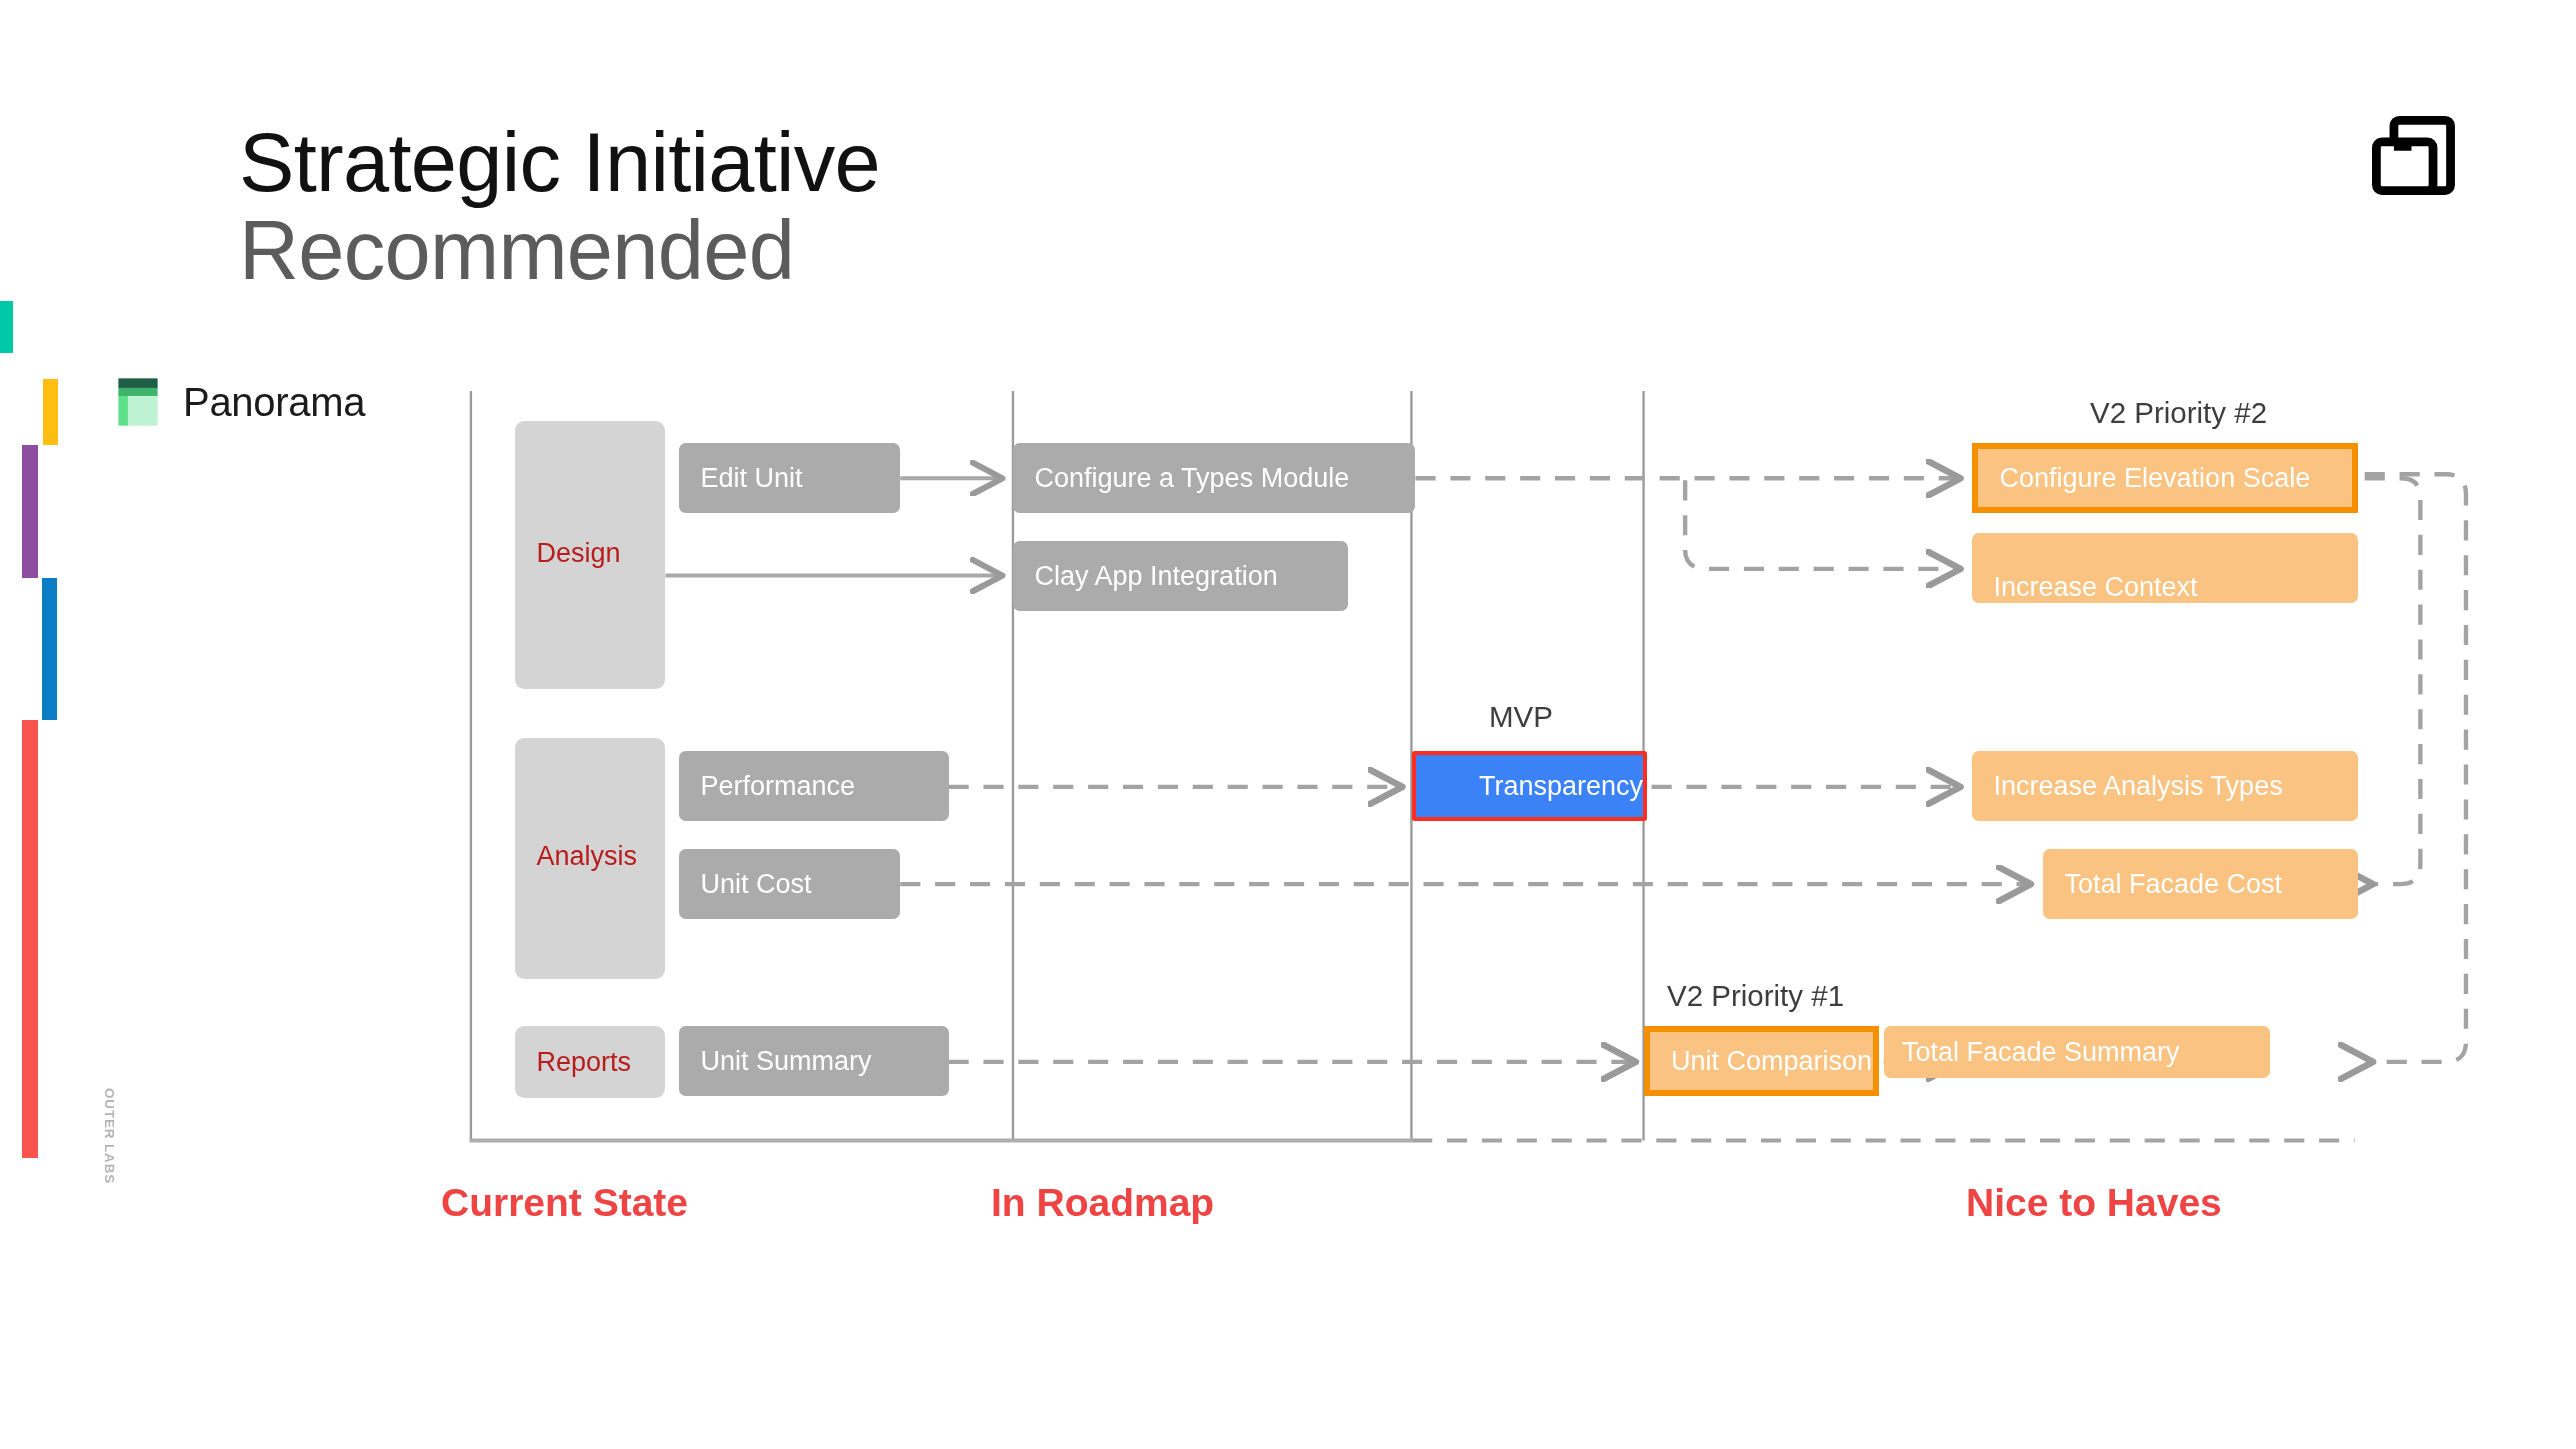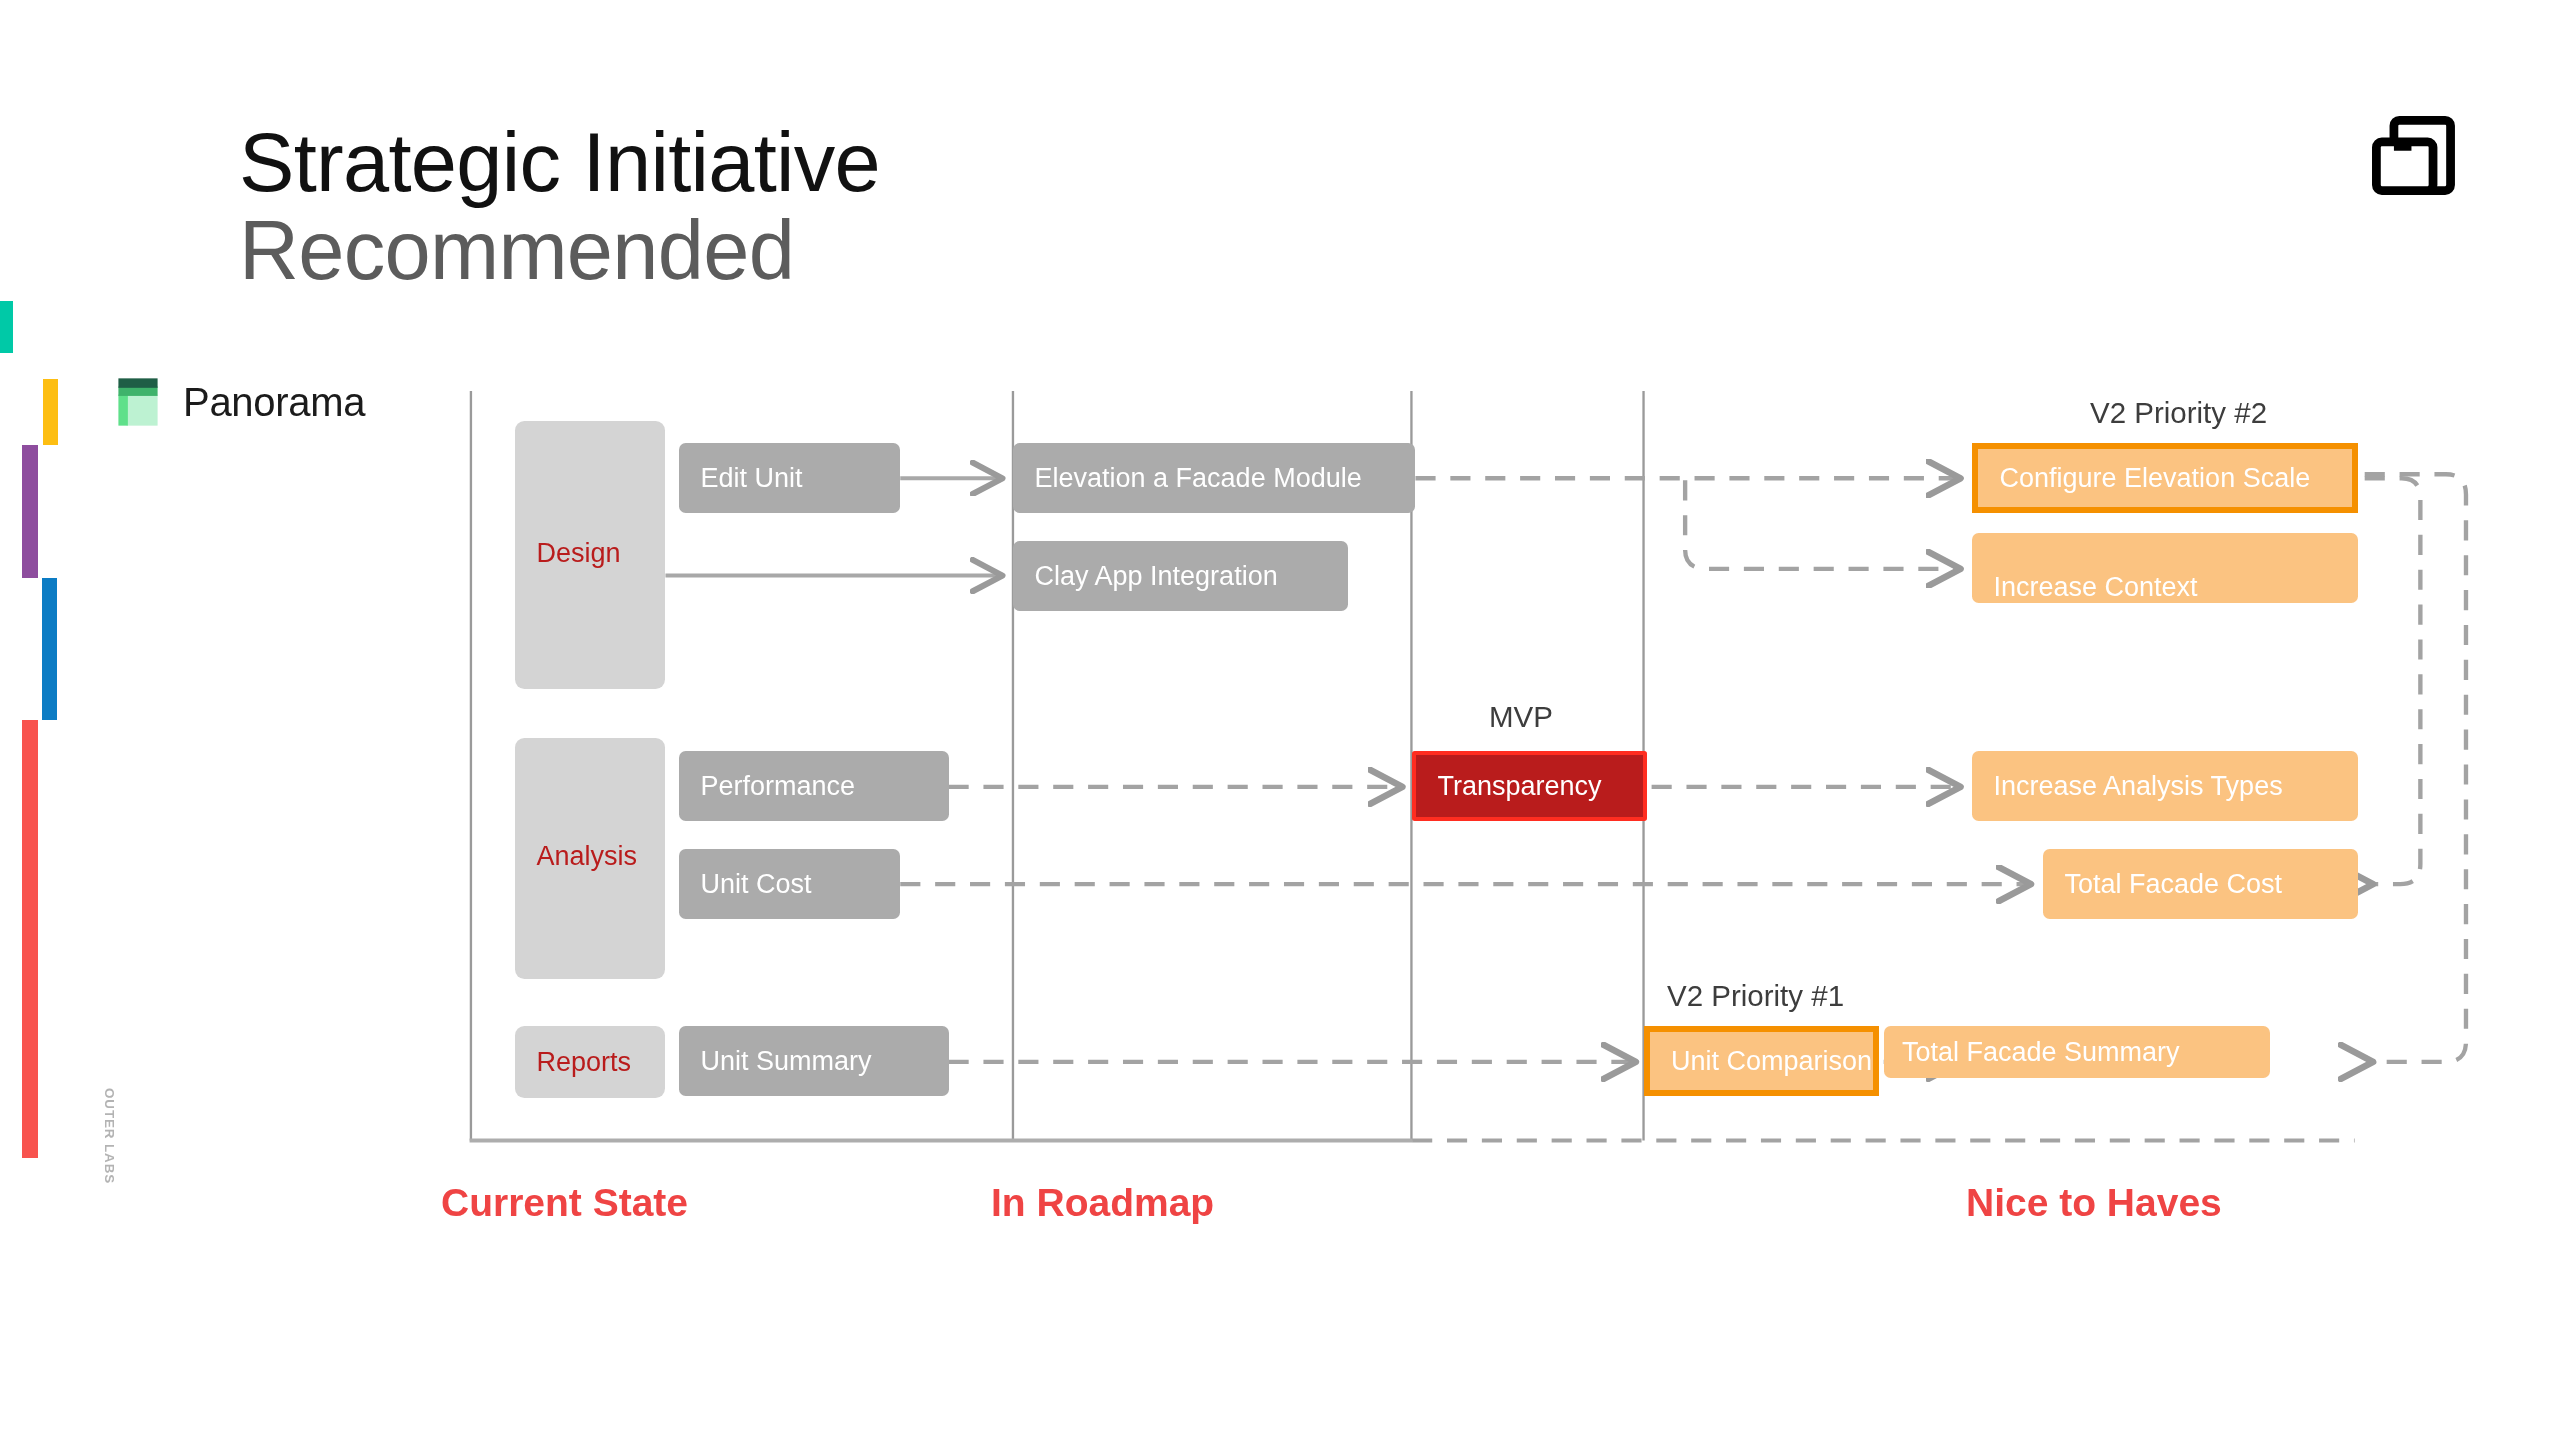--- a/index.html
+++ b/index.html
@@ -49,21 +49,21 @@
   
   .node{
     position:absolute;display:flex;align-items:center;
     box-sizing:border-box;border-radius:6.7px;
     font-size:27px;color:#ffffff;white-space:nowrap;
   }
   .node.pad-l{padding-left:21.5px;}
   .swimlane{background:#d4d4d4;color:#b91c1c;border-radius:9.4px;}
   .gray{background:#ababab;}
   .orange{background:#fbc381;}
-  .green{background:#b91c1c;}
+  .green{background:#3b82f6;justify-content:flex-end;}
   .hl-orange{border:6px solid #f59000;border-radius:0;}
   .hl-red{border:4.7px solid #ff2d20;border-radius:2.7px;}
 
   
   .annot{
     position:absolute;font-size:29.5px;color:#3d3d3d;
     white-space:nowrap;font-weight:400;
   }
   
   .stage-label{
@@ -175,21 +175,21 @@
       <div class="node pad-l gray" style="left: 679px; top: 751px; width: 270px; height: 70px;">
         <span>Performance</span>
       </div>
       <div class="node pad-l gray" style="left: 679px; top: 849px; width: 221px; height: 70px;">
         <span>Unit Cost</span>
       </div>
       <div class="node pad-l gray" style="left: 679px; top: 1026px; width: 270px; height: 70px;">
         <span>Unit Summary</span>
       </div>
       <div class="node pad-l gray" style="left: 1013px; top: 443px; width: 402px; height: 70px;">
-        <span>Elevation a Facade Module</span>
+        <span>Configure a Types Module</span>
       </div>
       <div class="node pad-l gray" style="left: 1013px; top: 541px; width: 335px; height: 70px;">
         <span>Clay App Integration</span>
       </div>
       <div class="node pad-l green hl-red" style="left: 1412px; top: 751px; width: 235px; height: 70px;">
         <span>Transparency</span>
       </div>
       <div class="node pad-l orange hl-orange" style="left: 1644px; top: 1026px; width: 235px; height: 70px; padding-left: 21px;">
         <span>Unit Comparison</span>
       </div>

